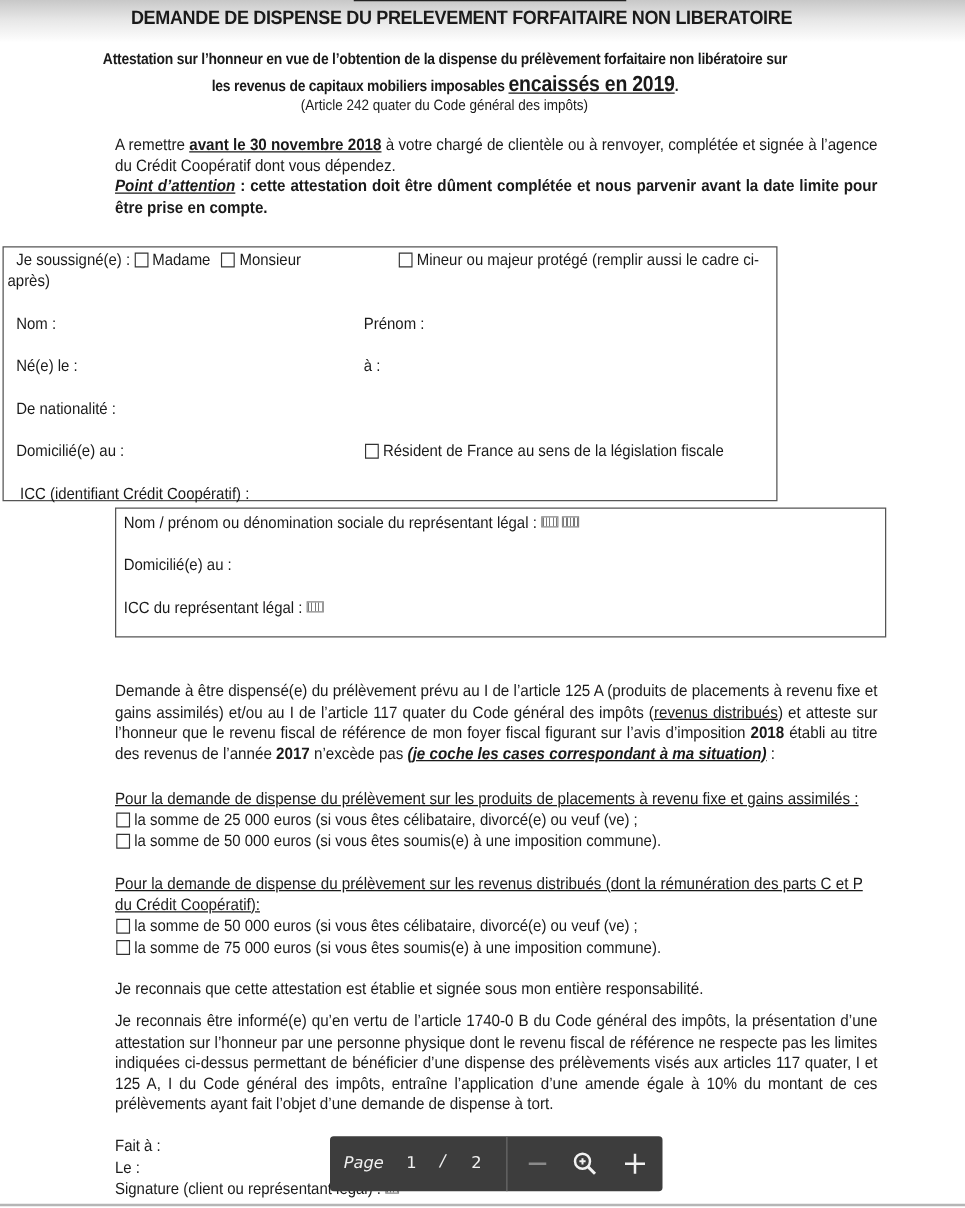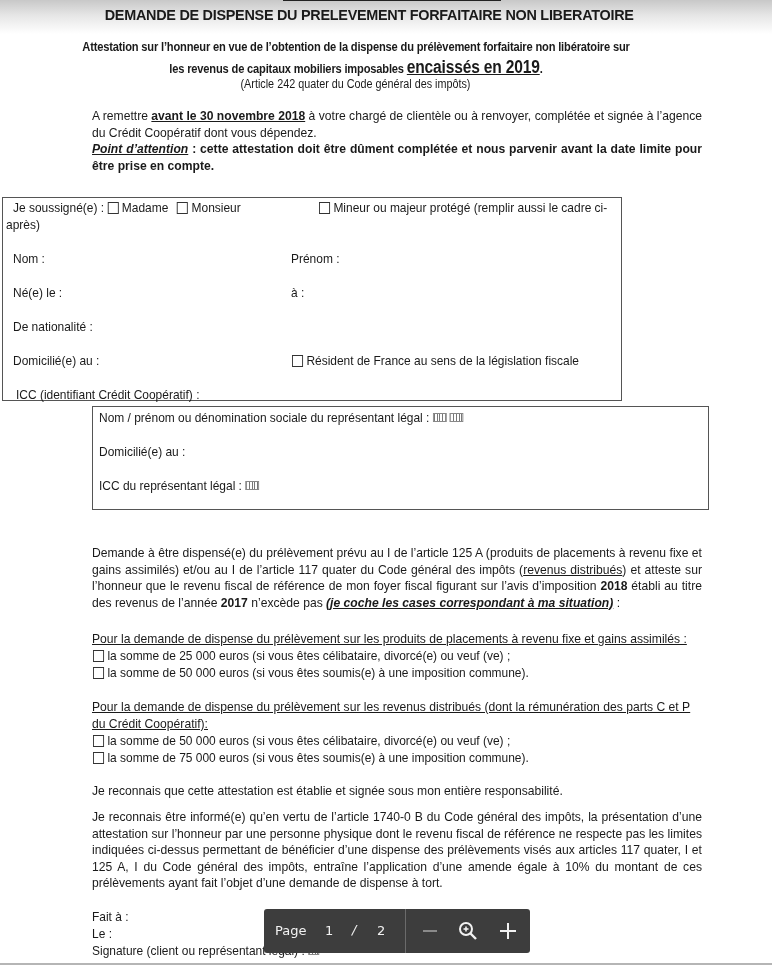--- a/index.html
+++ b/index.html
@@ -61,21 +61,21 @@
     background:repeating-linear-gradient(90deg, #777 0 1px, #fff 1px 3px);
     border:1px solid #888; box-sizing:border-box;
   }
   .opt { font-size:13px; transform:scaleX(0.92); transform-origin:0 0; white-space:nowrap; }
 
   .toolbar {
     left:264px; top:909px; width:266px; height:44px;
     background:#3d3d3d; border-radius:3px; color:#f2f2f2;
     font-family:"DejaVu Sans", sans-serif;
   }
-  .tb-page-label { position:absolute; left:11px; top:14px; font-size:13px; }
+  .tb-page-label { position:absolute; left:11px; top:14px; font-size:13px;font-style:italic; }
   .tb-page-num { position:absolute; left:61px; top:14px; font-size:13px; }
   .tb-sep-slash { position:absolute; left:88px; top:13px; font-size:13px; font-style:italic; }
   .tb-page-total { position:absolute; left:113px; top:14px; font-size:13px; }
   .tb-divider { position:absolute; left:141px; top:0; width:1px; height:44px; background:#6b6b6b; }
   .tb-btn { position:absolute; top:10px; width:24px; height:24px; cursor:pointer; }
   .tb-minus { left:154px; }
   .tb-zoom { left:192px; }
   .tb-plus { left:232px; }
   .bottom-line { position:absolute; left:0; top:963px; width:772px; height:2px; background:#b5b5b5; }
 </style>

